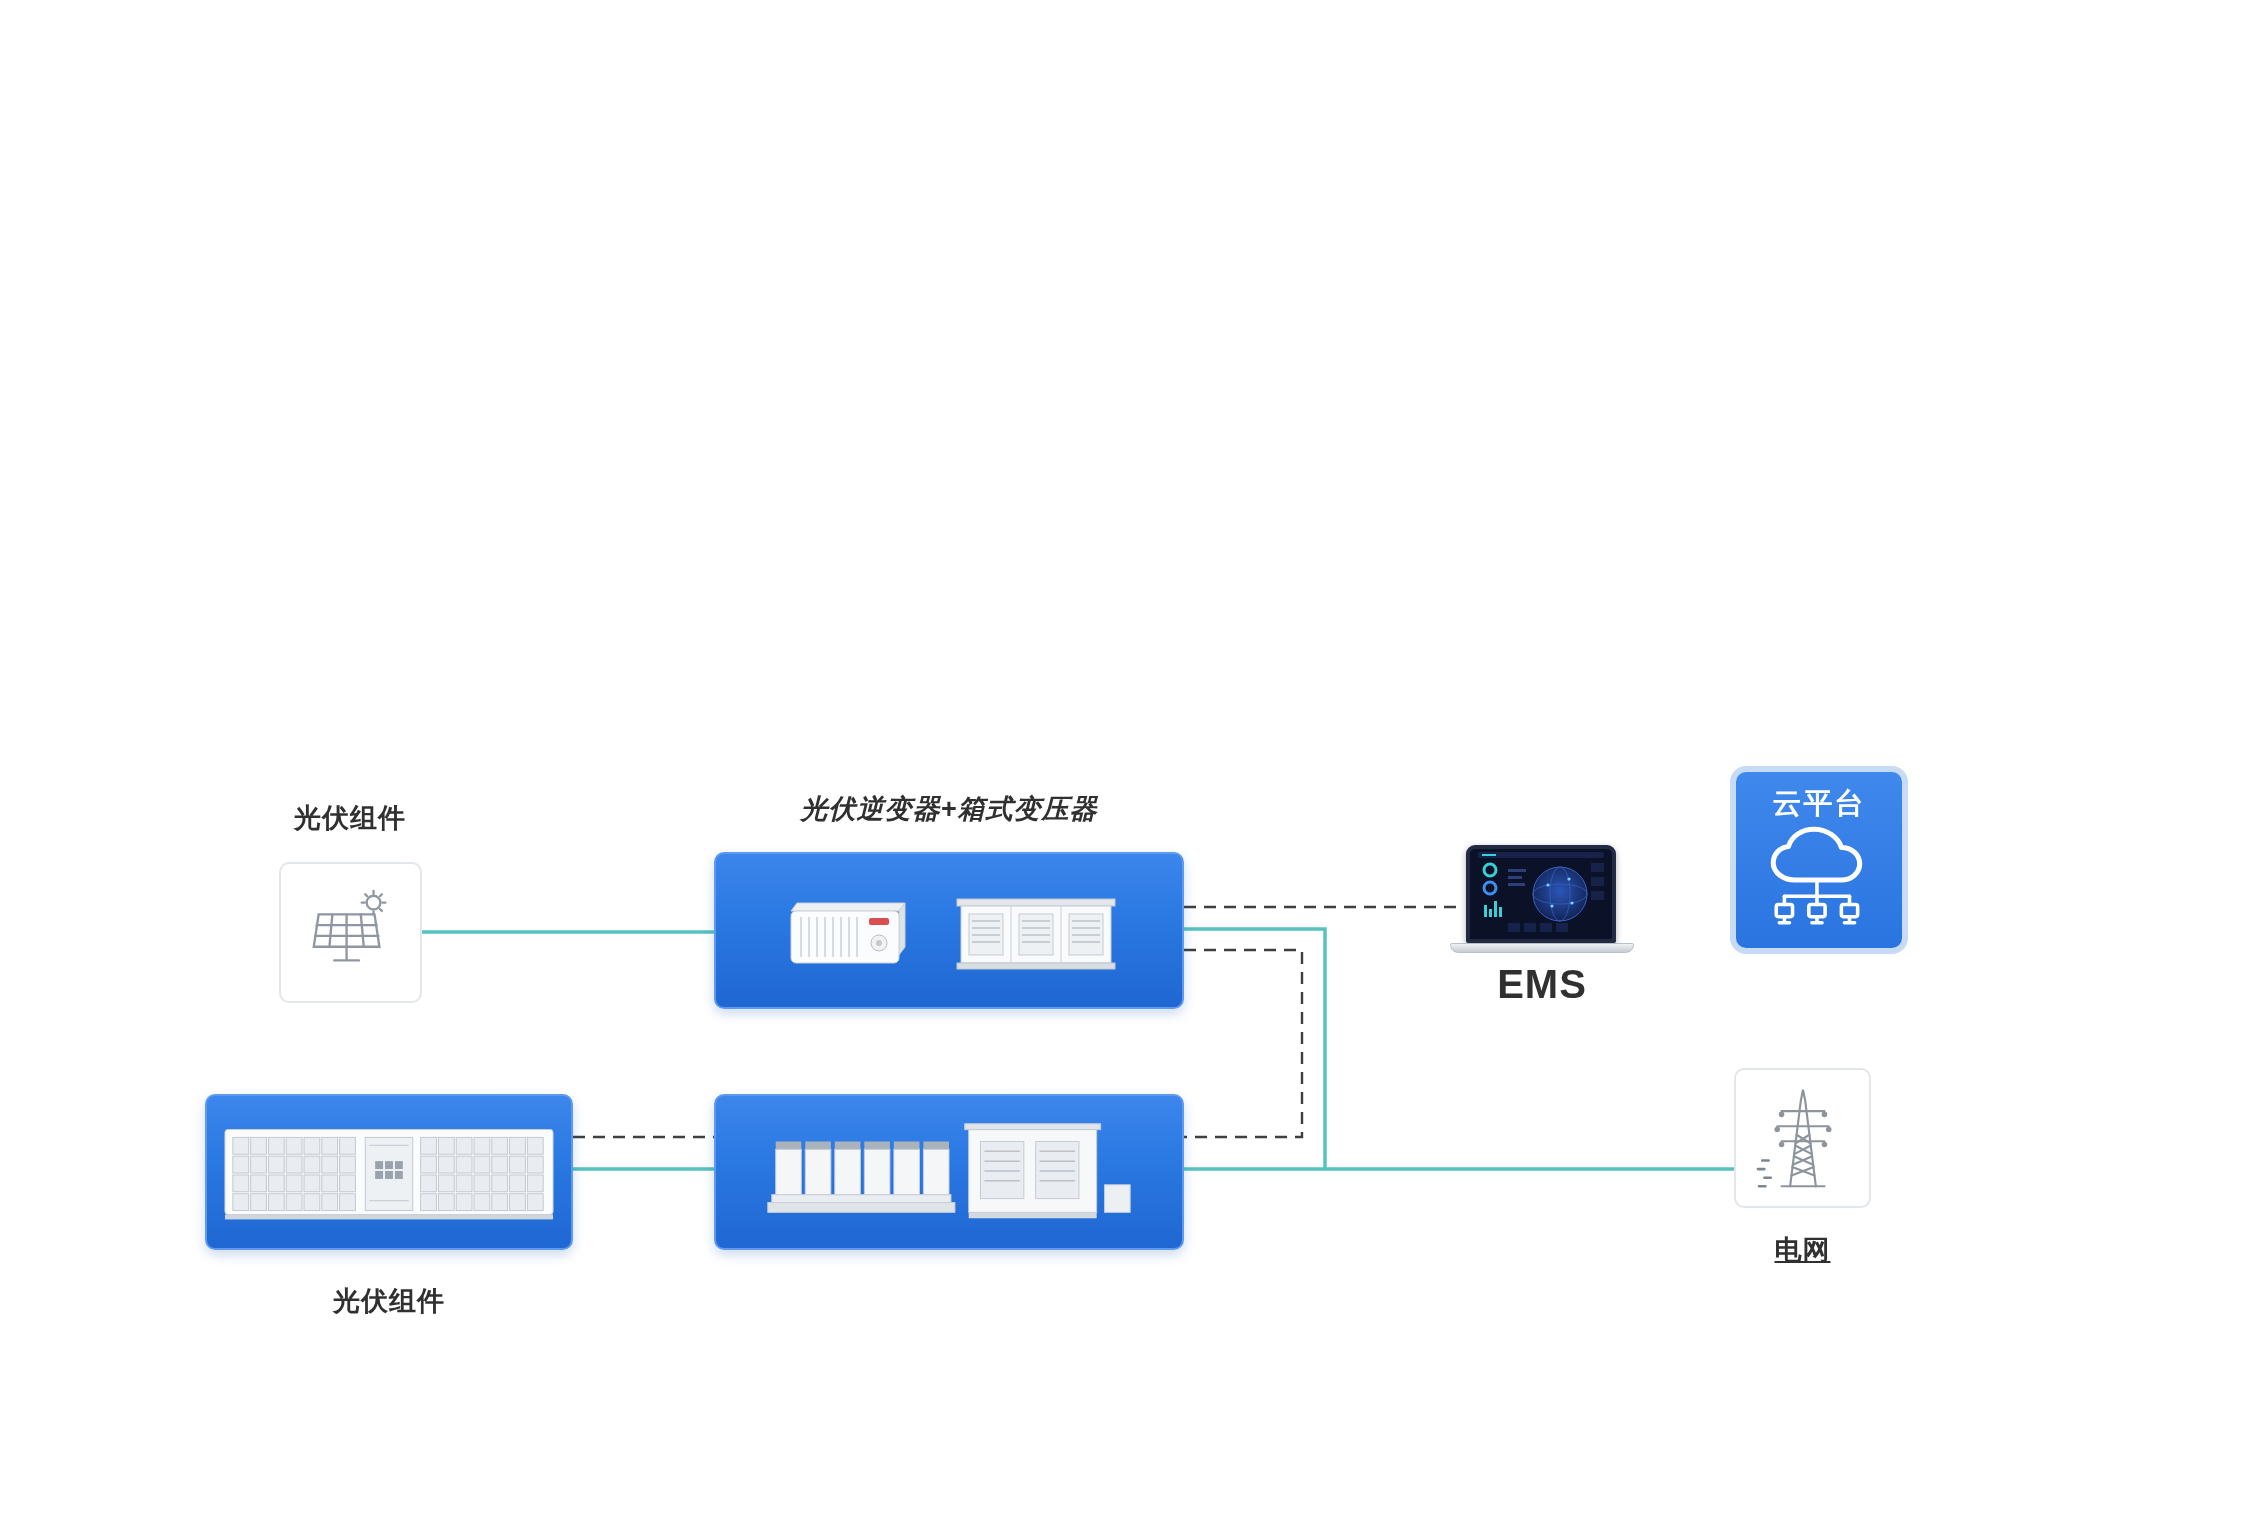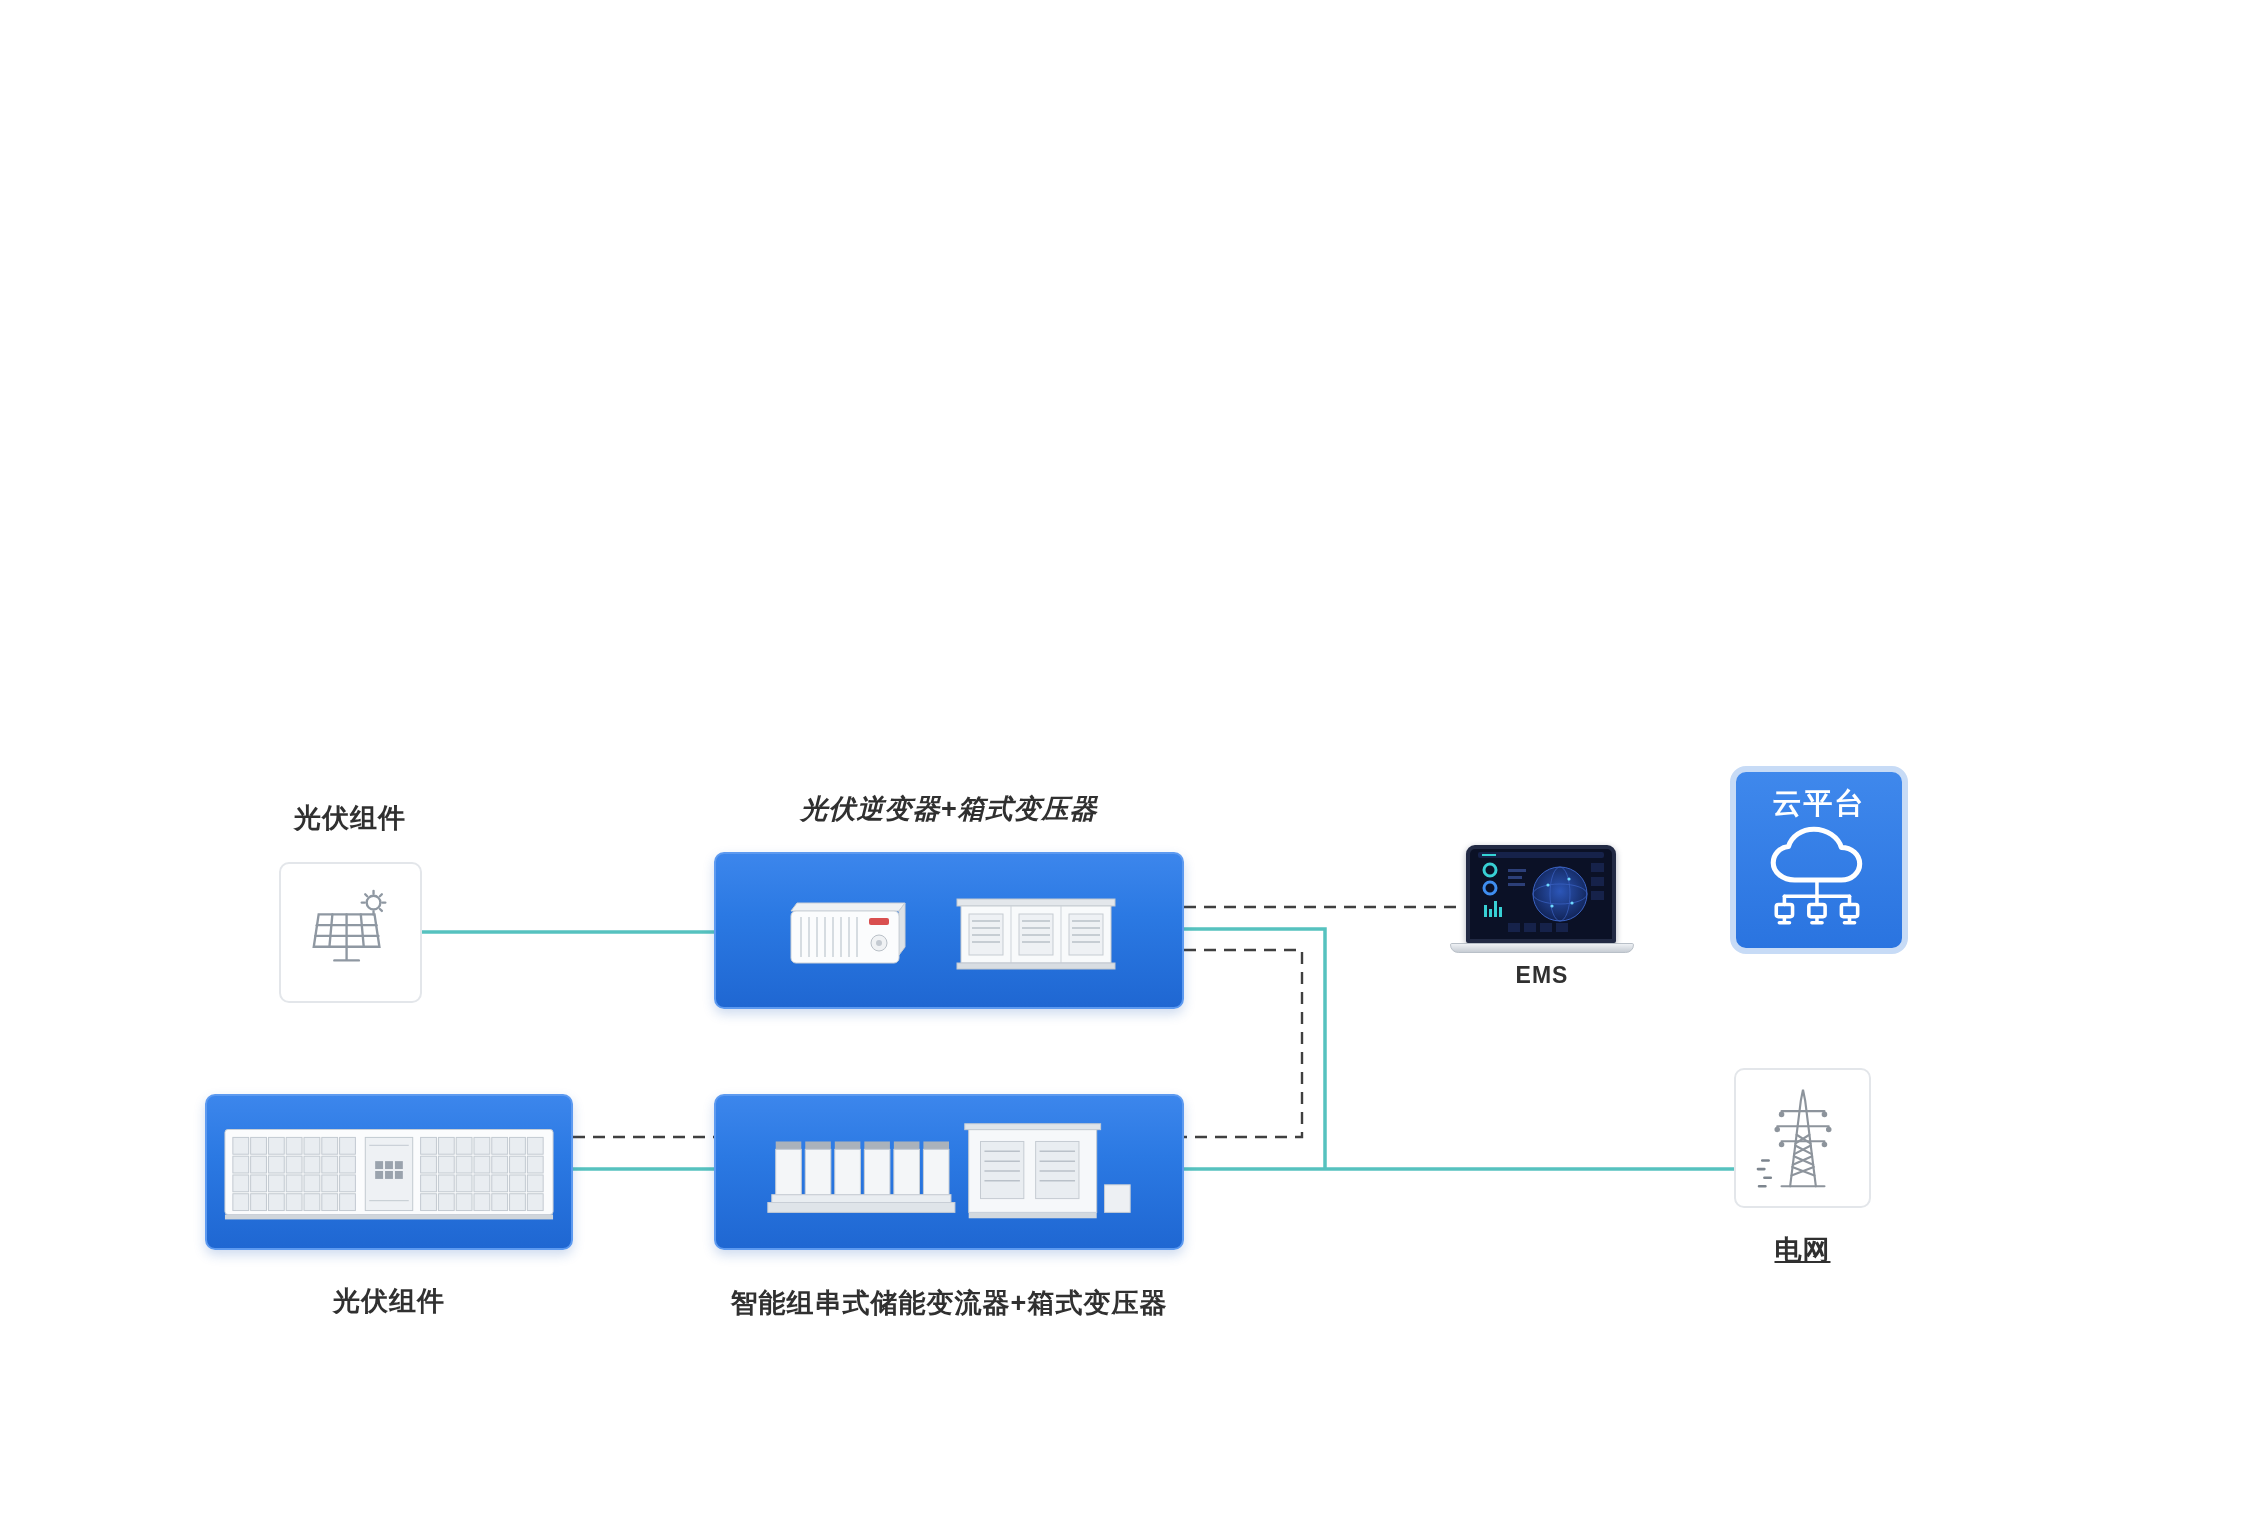--- a/index.html
+++ b/index.html
@@ -172,21 +172,21 @@
         </g>
         <g fill="#16224a">
           <rect x="117" y="14" width="13" height="9"></rect>
             <rect x="117" y="28" width="13" height="9"></rect>
             <rect x="117" y="42" width="13" height="9"></rect>
         </g>
       </svg>
     </div>
     <div class="laptop-base"></div>
   </div>
-  <div class="node-label" style="left:1452px;top:962px;width:180px;font-size:23px;">EMS</div>
+  <div class="node-label" style="left:1452px;top:962px;width:180px;font-size:40px;">EMS</div>
 
   <div class="cloud-box" style="left:1730px;top:766px;width:178px;height:188px;">
     <div class="cloud-title">云平台</div>
     <svg width="118" height="108" viewBox="0 0 116 104" fill="none" stroke="#ffffff" stroke-linejoin="round" stroke-linecap="round">
       <path d="M34 54 C22 54 13 46 13 37 C13 29 19 22 28 21 C31 11 41 4 53 4 C66 4 77 12 80 22 C90 22 98 29 98 38 C98 47 90 54 80 54 Z" stroke-width="5"></path>
       <g stroke-width="3.5">
         <path d="M56 54 V70"></path>
         <path d="M24 70 H88"></path>
         <path d="M24 70 V78 M56 70 V78 M88 70 V78"></path>
         <rect x="16" y="78" width="16" height="12" rx="2"></rect>
@@ -308,21 +308,20 @@
           <line x1="226" y1="74" x2="262" y2="74"></line>
         <line x1="282" y1="44" x2="318" y2="44"></line>
           <line x1="282" y1="54" x2="318" y2="54"></line>
         <line x1="282" y1="64" x2="318" y2="64"></line>
           <line x1="282" y1="74" x2="318" y2="74"></line>
       </g>
       <rect x="210" y="106" width="130" height="6" fill="#d3d9df"></rect>
       <rect x="348" y="78" width="26" height="28" fill="#edf0f3" stroke="#c8ced5"></rect>
     </svg>
   </div>
-  <div class="node-label" style="left:664px;top:1285px;width:570px;">智能组串式储能变流器+箱式变压器</div>
 
   <div class="white-box" style="left:1734px;top:1068px;width:137px;height:140px;">
     <svg width="110" height="118" viewBox="0 0 100 110" fill="none" stroke="#8d949c" stroke-width="2" stroke-linecap="round">
       <path d="M38 100 L48 20 M62 100 L52 20 M48 20 L50 10 L52 20"></path>
       <path d="M39.3 90 L60 82 M60.7 90 L40 82"></path>
       <path d="M40.5 80 L58.5 72 M59.5 80 L41.5 72"></path>
       <path d="M41.8 70 L57.3 62 M58.2 70 L42.7 62"></path>
       <path d="M43 60 L56 52 M57 60 L44 52"></path>
       <path d="M30 30 H70 M26 44 H74 M30 58 H70"></path>
       <circle cx="30" cy="33" r="1.6" fill="#8d949c"></circle>

